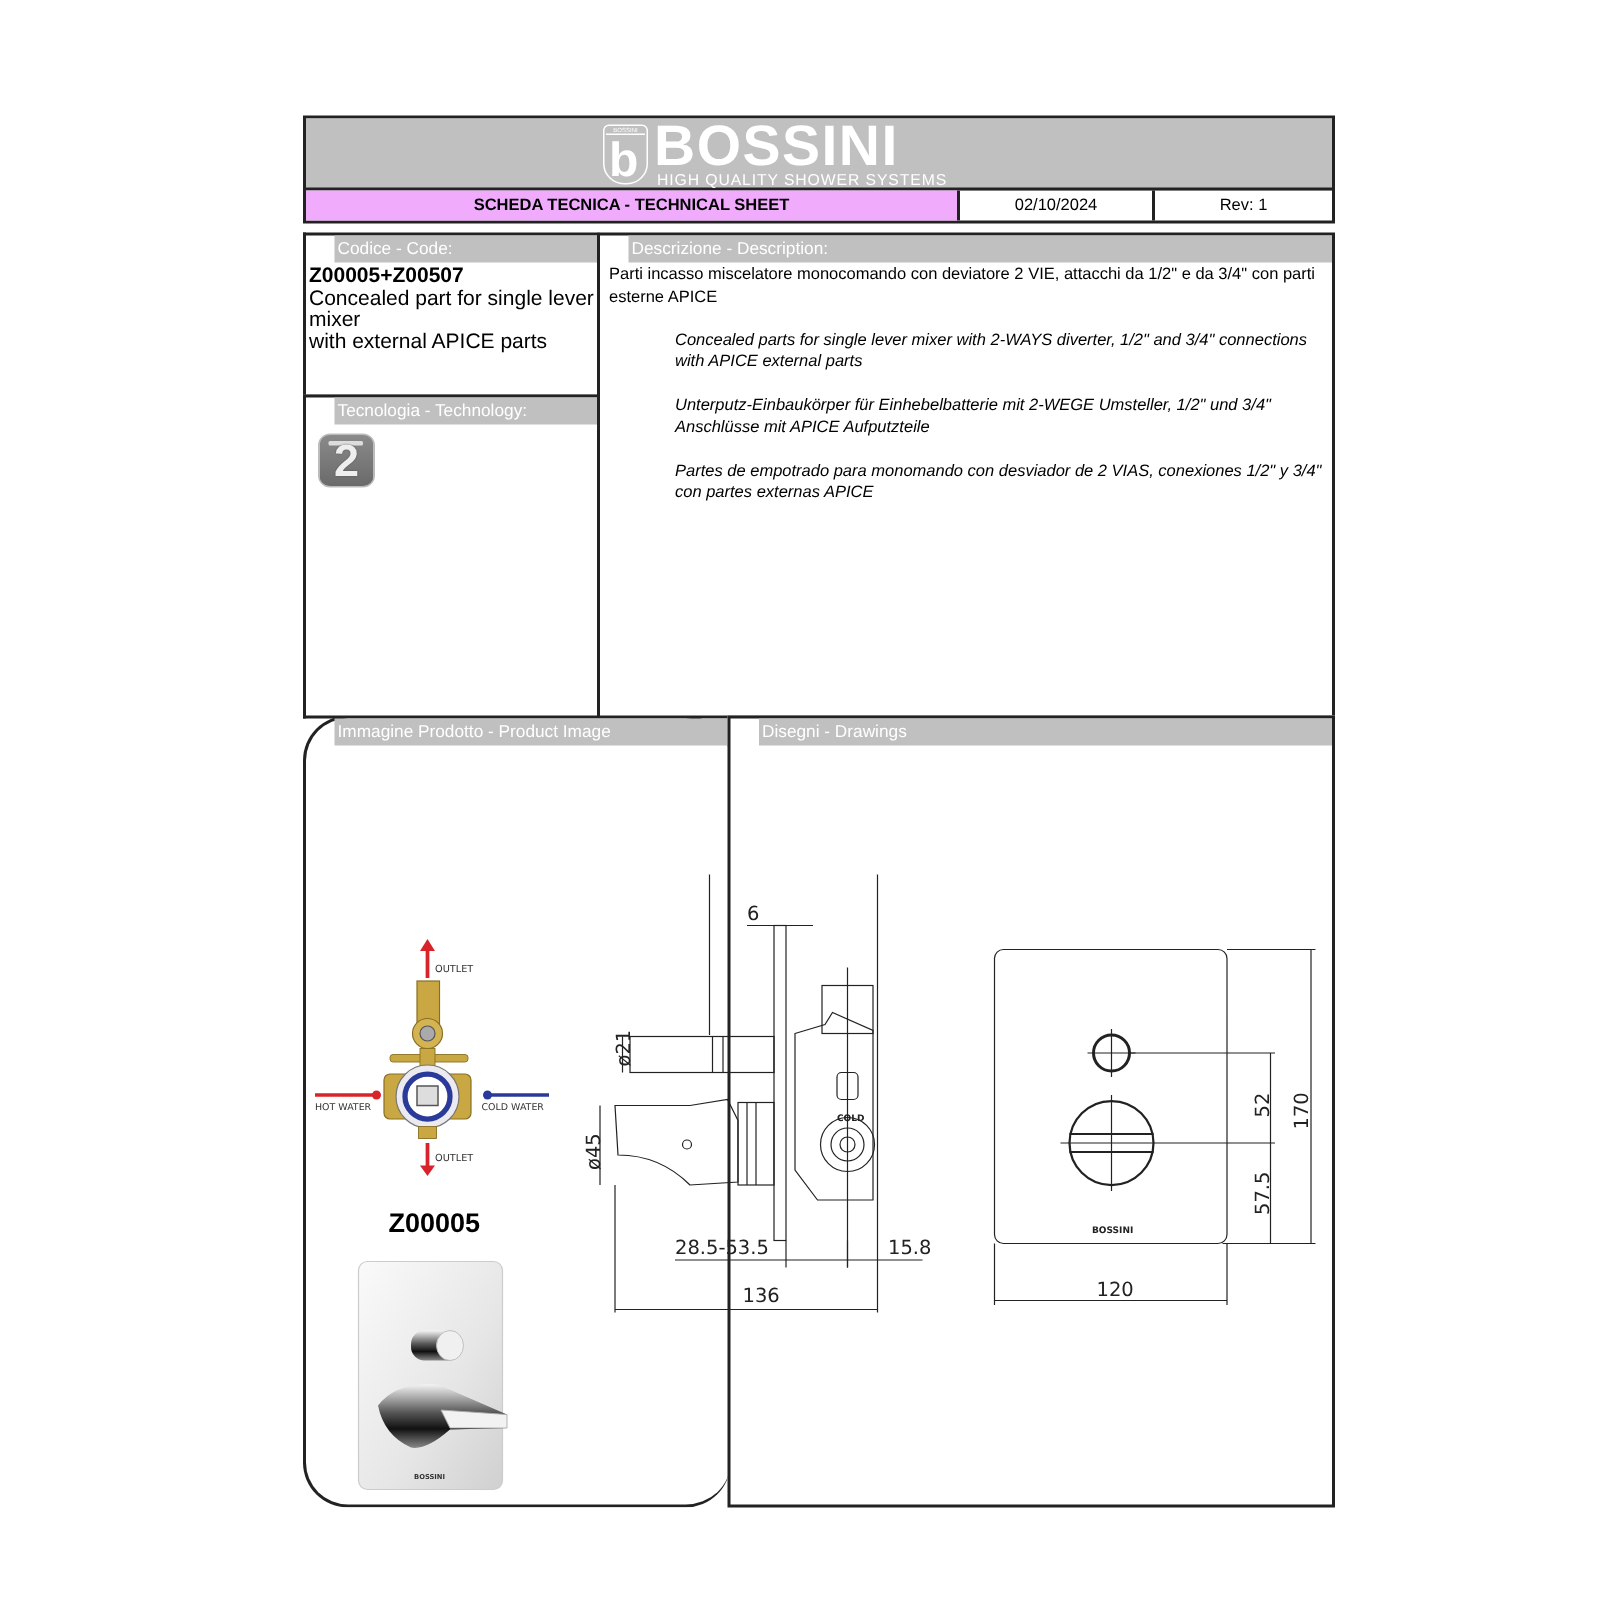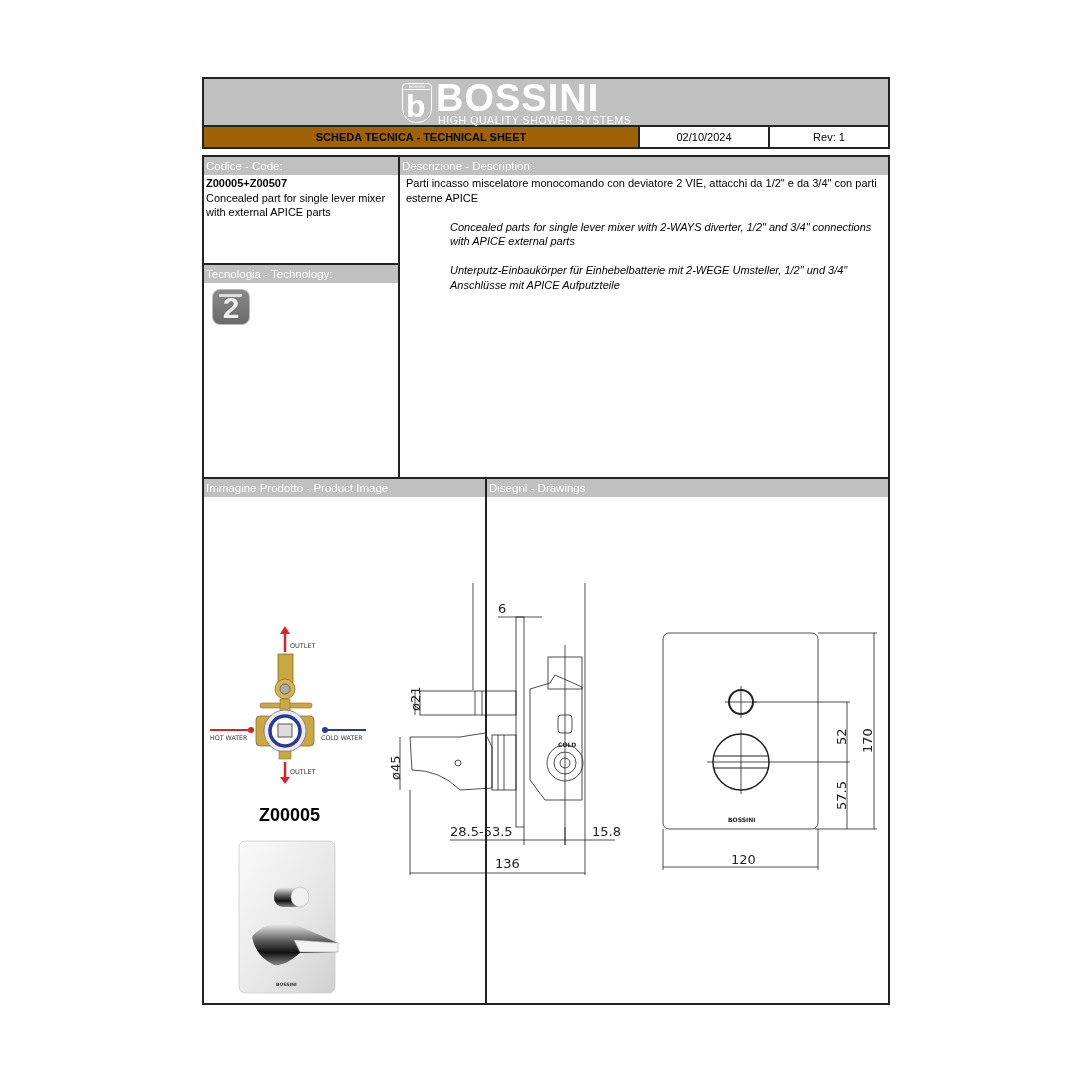--- a/index.html
+++ b/index.html
@@ -11,28 +11,28 @@
     .logo-wrap { position: absolute; left: 198px; top: 3px; width: 220px; height: 42px; }
     .logo-badge { position: absolute; left: 0; top: 1px; width: 30px; height: 40px; border: 1.5px solid #fff; border-radius: 4px 4px 14px 14px; }
     .logo-badge-text { position: absolute; left: 1px; top: 0; width: 26px; font-size: 4px; color: #fff; text-align: center; border-bottom: 1px solid #fff; }
     .logo-b { position: absolute; left: 3px; top: 6px; font-size: 32px; font-weight: bold; color: #fff; line-height: 32px; }
     .logo-word { position: absolute; left: 34px; top: -3px; font-size: 38px; font-weight: bold; color: #fff; letter-spacing: 1px; line-height: 38px; }
     .logo-tag { position: absolute; left: 36px; top: 32px; font-size: 10.5px; color: #fff; letter-spacing: 0.6px; white-space: nowrap; }
 
     .title-row { position: absolute; left: 0; top: 48px; width: 684px; height: 20px; display: flex; }
     .title-cell { height: 20px; line-height: 20px; font-size: 11px; text-align: center; border-right: 2px solid #222; }
     .title-cell:last-child { border-right: none; }
-    .title-main { width: 436px; font-weight: bold; background: #a16207; }
+    .title-main { width: 436px; font-weight: bold; background: #f0abfc; }
     .title-date { width: 130px; }
     .title-rev { flex: 1; }
 
     .section { position: absolute; border: 2px solid #222; background: #fff; }
-    .sec-head { background: #c0c0c0; color: #fff; font-size: 11.5px; height: 18px; line-height: 18px; padding-left: 2px; white-space: nowrap; overflow: hidden; }
-
-    .code-text { font-size: 11px; line-height: 14.5px; padding: 1px 2px; }
+    .sec-head { background: #c0c0c0; color: #fff; font-size: 11.5px; height: 18px; line-height: 18px; padding-left: 2px; white-space: nowrap; overflow: hidden; margin-left: 19px; }
+
+    .code-text { font-size: 14px; line-height: 14.5px; padding: 1px 2px; }
     .code-num { font-weight: bold; }
 
     .desc-body { padding: 1px 6px; font-size: 11px; line-height: 14.5px; }
     .desc-p { margin-bottom: 14.5px; }
     .desc-p.it { font-style: italic; margin-left: 44px; }
 
     .tech-icon { position: absolute; left: 8px; top: 24px; width: 38px; height: 36px; border-radius: 8px; background: linear-gradient(#8a8a8a, #6a6a6a); border: 1.5px solid #bbb; }
     .tech-icon-digit { position: absolute; left: 0; top: 2px; width: 100%; text-align: center; font-size: 30px; font-weight: bold; color: #eee; line-height: 32px; text-shadow: 0 0 1px #444; }
     .tech-icon-bar { position: absolute; left: 6px; top: 4px; width: 23px; height: 3px; background: #ddd; border-radius: 1px; }
     .model-label { position: absolute; font-size: 18px; font-weight: bold; }
@@ -75,24 +75,25 @@
     <div class="tech-icon-digit">2</div>
   </div>
 </div>
 
 <div class="section" style="left:398px; top:155px; width:492px; height:324px;">
   <div class="sec-head">Descrizione - Description:</div>
   <div class="desc-body">
     <p class="desc-p">Parti incasso miscelatore monocomando con deviatore 2 VIE, attacchi da 1/2" e da 3/4" con parti esterne APICE</p>
     <p class="desc-p it">Concealed parts for single lever mixer with 2-WAYS diverter, 1/2" and 3/4"  connections with APICE external parts</p>
     <p class="desc-p it">Unterputz-Einbaukörper für Einhebelbatterie mit 2-WEGE Umsteller, 1/2" und 3/4" Anschlüsse mit APICE Aufputzteile</p>
-  </div>
-</div>
-
-<div class="section" style="left:202px; top:477px; width:285px; height:528px; border-right:none;">
+    <p class="desc-p it">Partes de empotrado para monomando con desviador de 2 VIAS, conexiones 1/2" y 3/4" con partes externas APICE</p>
+  </div>
+</div>
+
+<div class="section" style="left:202px; top:477px; width:285px; height:528px; border-right:none;border-radius:30px;">
   <div class="sec-head">Immagine Prodotto - Product Image</div>
 
   <svg style="position:absolute; left:0; top:145px;" width="180" height="160" viewBox="0 0 180 160">
 
     <line x1="81" y1="8" x2="81" y2="28" stroke="#d8232a" stroke-width="2.5"></line>
     <polygon points="76,10 86,10 81,2" fill="#d8232a"></polygon>
     <text x="86" y="24" font-size="6.5" fill="#333">OUTLET</text>
 
     <rect x="74" y="30" width="15" height="34" fill="#c9a843" stroke="#8a6f22" stroke-width="0.8"></rect>
     <circle cx="81" cy="65" r="10" fill="#d4b452" stroke="#8a6f22" stroke-width="0.8"></circle>

